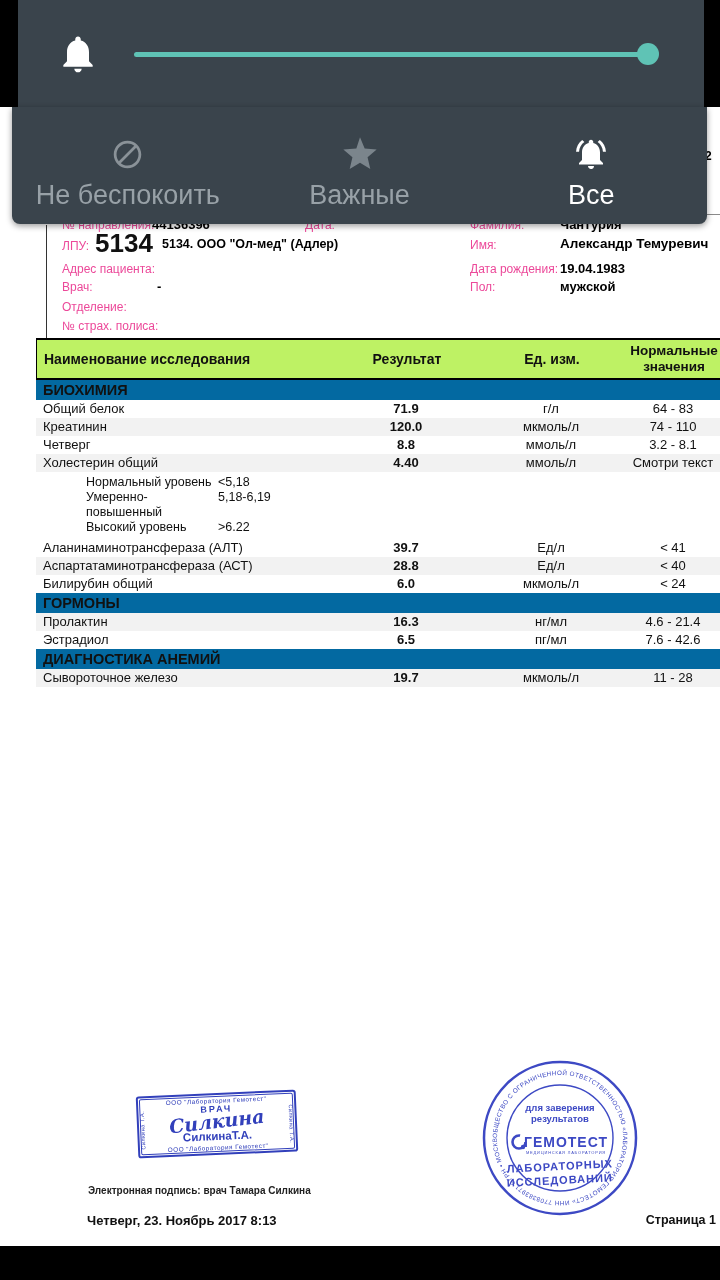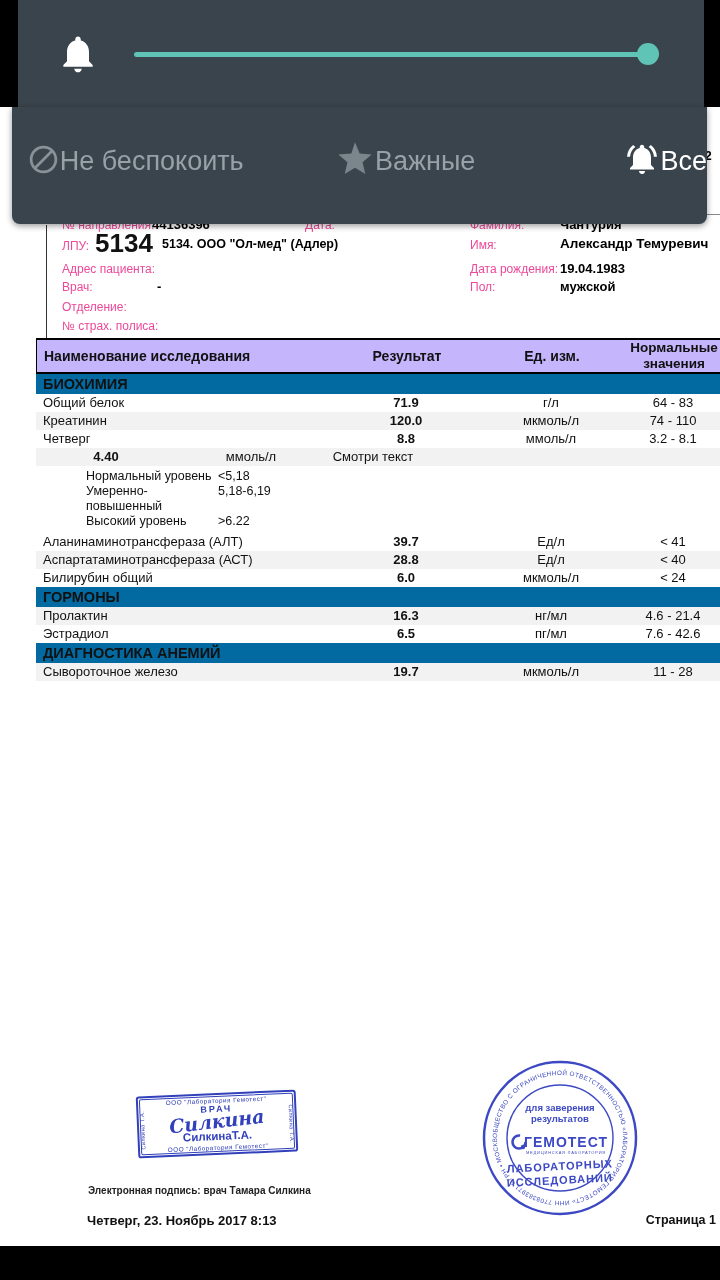--- a/index.html
+++ b/index.html
@@ -14,21 +14,21 @@
     background:#fff;z-index:1;color:#111;
   }
   .abs{position:absolute;white-space:nowrap;}
   .lbl{font-size:12px;color:#ec4899;}
   .val{font-size:13px;font-weight:bold;color:#000;}
   .vline{position:absolute;width:1px;background:#333;}
   .hline{position:absolute;height:1px;background:#8a8a8a;}
   
   .rtable{position:absolute;left:36px;top:231px;width:684px;}
   .rhead{
-    display:flex;align-items:center;height:36px;background:#c4b5fd;
+    display:flex;align-items:center;height:42px;background:#bef264;
     border-top:2px solid #000;border-bottom:2px solid #000;border-left:1px solid #000;
     box-sizing:border-box;font-weight:bold;font-size:14px;
   }
   .rhead .c-name{flex:0 0 293px;padding-left:7px;}
   .c-res{flex:0 0 140px;text-align:center;}
   .c-unit{flex:0 0 150px;text-align:center;}
   .c-norm{flex:0 0 94px;text-align:center;}
   .rhead .c-norm{font-size:13.5px;line-height:1.15;white-space:normal;}
   .t-section{
     height:20px;line-height:20px;background:#0369a1;font-weight:bold;
@@ -74,21 +74,21 @@
   .vol-bell{margin-left:38px;flex:0 0 auto;display:flex;}
   .slider{position:relative;flex:1;margin:0 48px 0 34px;height:22px;}
   .slider .track{position:absolute;left:0;right:0;top:9px;height:5px;border-radius:3px;background:#5fc3b5;}
   .slider .knob{position:absolute;right:-3px;top:0;width:22px;height:22px;border-radius:50%;background:#5fc3b5;}
   .panel-modes{
     left:12px;top:107px;width:695px;height:117px;
     border-radius:0 0 8px 8px;display:flex;
     box-shadow:0 2px 6px rgba(0,0,0,.4);
   }
   .mode{
-    flex:1;display:flex;flex-direction:row;align-items:center;
+    flex:1;display:flex;flex-direction:column;align-items:center;
     justify-content:flex-end;padding-bottom:13px;cursor:pointer;
   }
   .mode .micon{height:44px;display:flex;align-items:center;justify-content:center;}
   .mode .mlabel{font-size:27px;color:#98a1a7;margin-top:4px;}
   .mode.selected .mlabel{color:#fff;font-weight:500;}
 </style>
 </head>
 <body>
 
 <div class="page">
@@ -143,20 +143,21 @@
           <div class="c-unit">мкмоль/л</div>
           <div class="c-norm">74 - 110</div>
         </div>
         <div class="t-row">
           <div class="c-name">Четверг</div>
           <div class="c-res">8.8</div>
           <div class="c-unit">ммоль/л</div>
           <div class="c-norm">3.2 - 8.1</div>
         </div>
         <div class="t-row shaded">
+          <div class="c-name">Холестерин общий</div>
           <div class="c-res">4.40</div>
           <div class="c-unit">ммоль/л</div>
           <div class="c-norm">Смотри текст</div>
         </div>
         <div class="t-note">
           <div class="nl">
             <div class="nlab">Нормальный уровень</div>
             <div class="nval">&lt;5,18</div>
           </div>
           <div class="nl">

